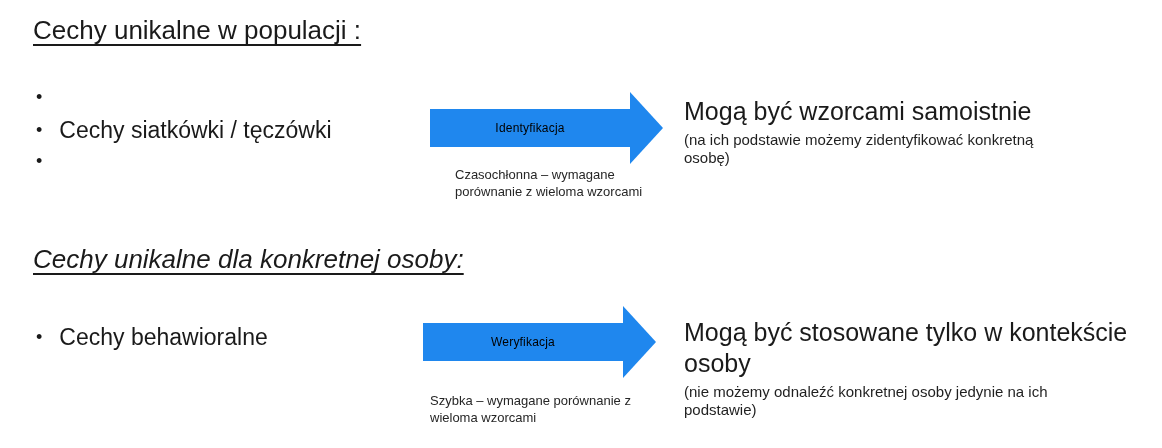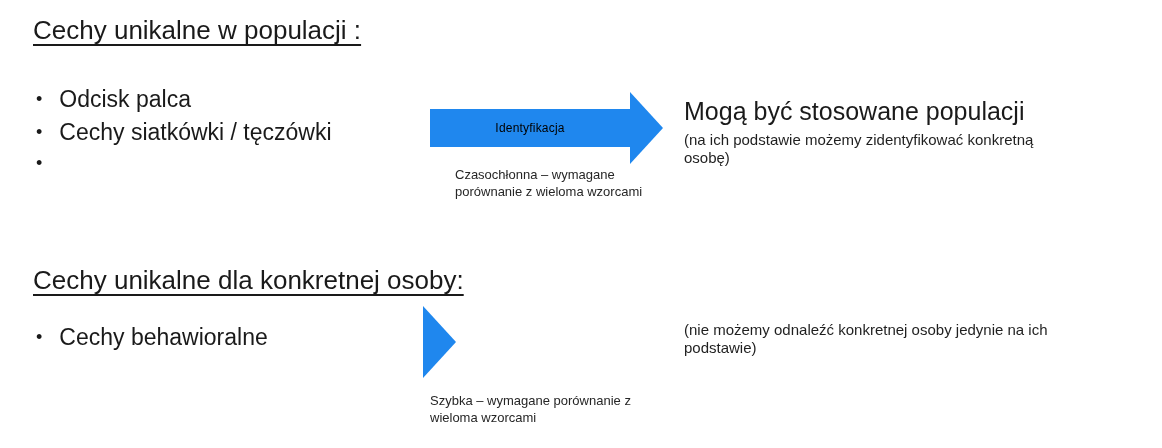--- a/index.html
+++ b/index.html
@@ -94,75 +94,78 @@
     color: #1f1f1f;
   }
   
   #s1-heading { left: 33px; top: 15px; }
   #s1-bullets { left: 36px; top: 84px; }
   #s1-arrow   { left: 430px; top: 92px; }
   #s1-caption { left: 425px; top: 167px; max-width: 226px; }
   #s1-result  { left: 684px; top: 96px; }
   #s1-result .result-note { max-width: 378px; }
   
-  #s2-heading { left: 33px; top: 265px; }
+  #s2-heading { left: 33px; top: 244px; font-style: italic; }
   #s2-bullets { left: 36px; top: 322px; }
   #s2-arrow   { left: 423px; top: 306px; }
   #s2-caption { left: 400px; top: 393px; max-width: 204px; }
   #s2-result  { left: 684px; top: 317px; }
   #s2-result .result-main { max-width: 468px; }
   #s2-result .result-note { max-width: 420px; }
 </style>
 </head>
 <body>
 
 <div class="slide">
 
   <div class="heading" id="s1-heading">Cechy unikalne w populacji :</div>
 
   <ul class="bullet-list" id="s1-bullets">
     <li>
       <span class="bullet-dot">•</span>
-      <span>Odcisk palca</span>
     </li>
     <li>
       <span class="bullet-dot">•</span>
       <span>Cechy siatkówki / tęczówki</span>
     </li>
     <li>
       <span class="bullet-dot">•</span>
     </li>
   </ul>
 
   <div class="arrow" id="s1-arrow">
     <div class="arrow-body">
       <span class="arrow-label">Identyfikacja</span>
     </div>
     <div class="arrow-head"></div>
   </div>
 
   <div class="arrow-caption" id="s1-caption">Czasochłonna – wymagane porównanie z wieloma wzorcami</div>
 
   <div class="result" id="s1-result">
-    <div class="result-main">Mogą być stosowane populacji</div>
+    <div class="result-main">Mogą być wzorcami samoistnie</div>
     <div class="result-note">(na ich podstawie możemy zidentyfikować konkretną osobę)</div>
   </div>
 
   <div class="heading" id="s2-heading">Cechy unikalne dla konkretnej osoby:</div>
 
   <ul class="bullet-list" id="s2-bullets">
     <li>
       <span class="bullet-dot">•</span>
       <span>Cechy behawioralne</span>
     </li>
   </ul>
 
   <div class="arrow" id="s2-arrow">
+    <div class="arrow-body">
+      <span class="arrow-label">Weryfikacja</span>
+    </div>
     <div class="arrow-head"></div>
   </div>
 
   <div class="arrow-caption" id="s2-caption">Szybka – wymagane porównanie z wieloma wzorcami</div>
 
   <div class="result" id="s2-result">
+    <div class="result-main">Mogą być stosowane tylko w kontekście osoby</div>
     <div class="result-note">(nie możemy odnaleźć konkretnej osoby jedynie na ich podstawie)</div>
   </div>
 
 </div>
 
 </body></html>

